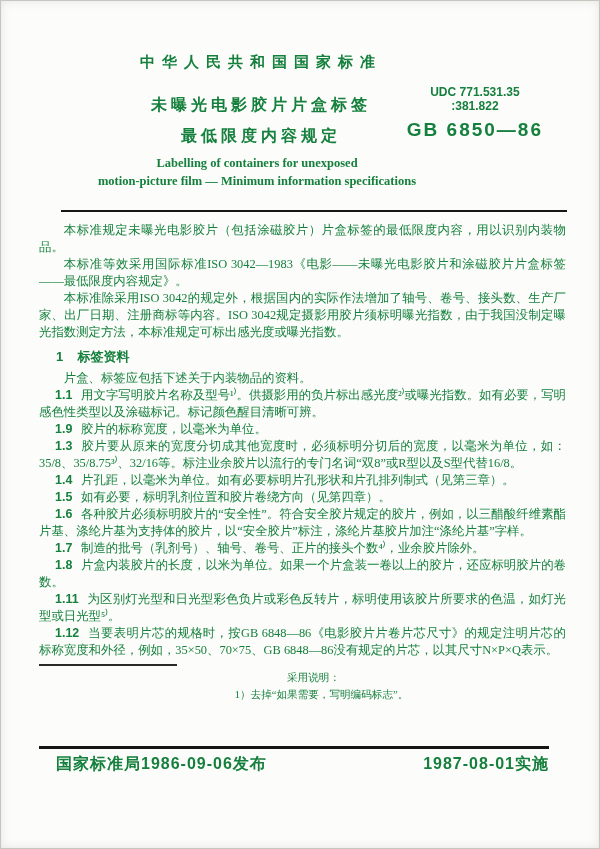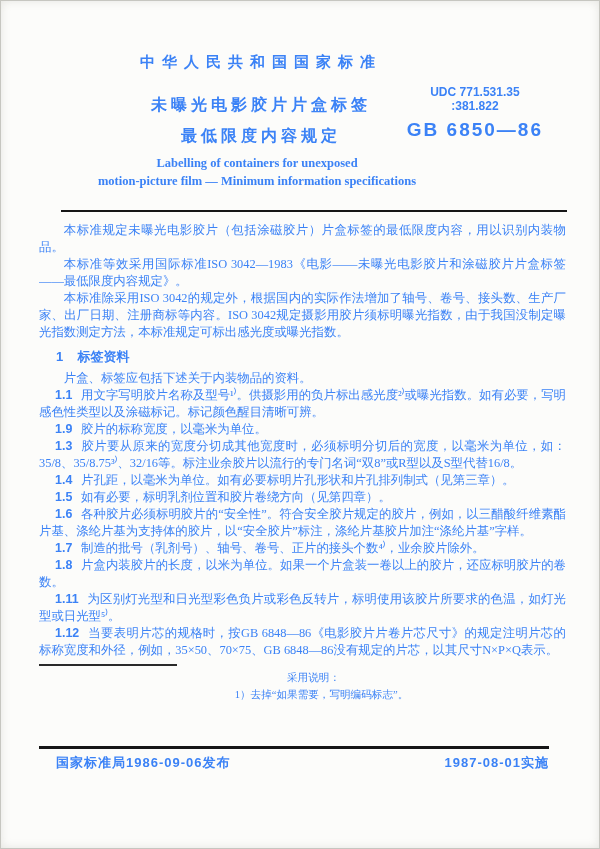--- a/index.html
+++ b/index.html
@@ -4,21 +4,21 @@
 <style>
   html, body { margin: 0; padding: 0; background: #9a9a96; }
   .page {
     position: relative;
     width: 600px; height: 849px;
     margin: 0 auto;
     background: #fcfcfa;
     border: 1px solid #c6c6c0;
     box-sizing: border-box;
     overflow: hidden;
-    color: #3b82f6;
+    color: #15803d;
     font-family: "Liberation Serif", serif;
     box-shadow: inset 0 0 10px rgba(120,120,110,0.18);
   }
   
   .std-label {
     position: absolute; top: 52px; left: 0; width: 520px;
     text-align: center;
     font-family: "Liberation Sans", sans-serif;
     font-weight: bold; font-size: 15px; letter-spacing: 7px;
   }
@@ -87,21 +87,21 @@
   .fn-item { margin: 0 0 4px 16px; }
   
   .foot-rule {
     position: absolute; top: 745px; left: 38px; right: 50px;
     height: 3px; background: #161616;
   }
   .footer {
     position: absolute; top: 753px; left: 55px; right: 50px;
     display: flex; justify-content: space-between;
     font-family: "Liberation Sans", sans-serif;
-    font-weight: bold; font-size: 13px; letter-spacing: 1px;
+    font-weight: bold; font-size: 16px; letter-spacing: 1px;
   }
 </style>
 </head>
 <body>
 
 <div class="page">
 
   <div class="std-label">中华人民共和国国家标准</div>
 
   <div class="main-title">

